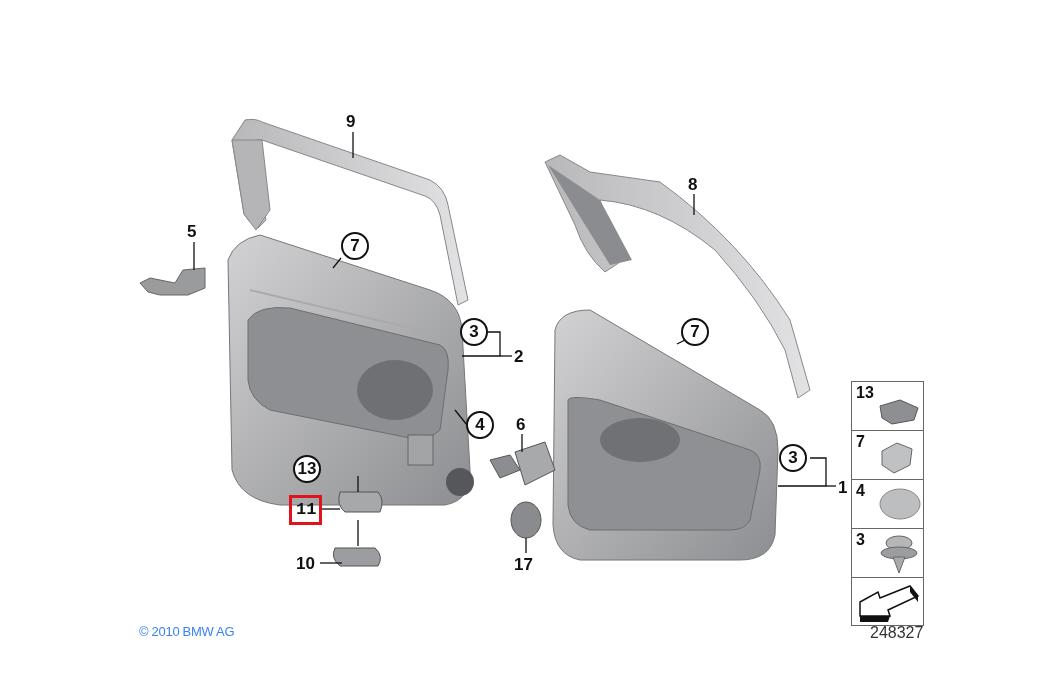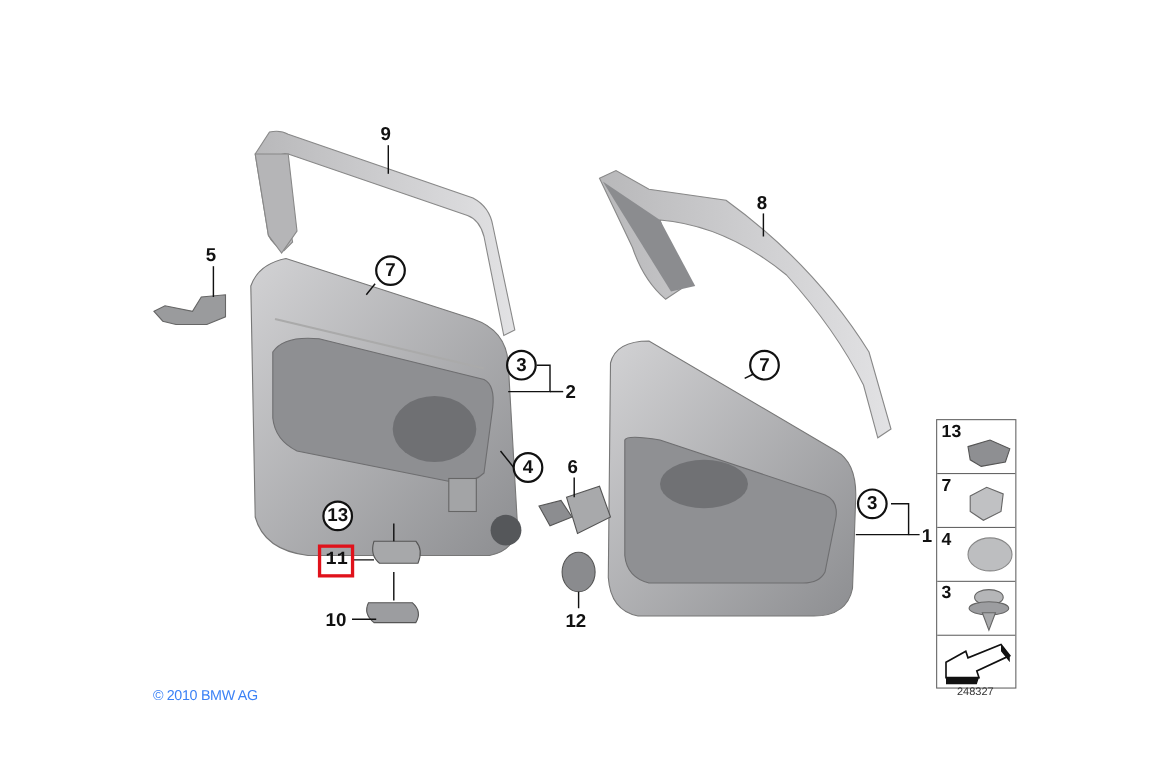--- a/index.html
+++ b/index.html
@@ -2,21 +2,21 @@
 <html><head>
 <meta charset="utf-8">
 <style>
   html,body{margin:0;padding:0;background:#fff;}
   body{width:1055px;height:694px;position:relative;overflow:hidden;font-family:"Liberation Sans",sans-serif;}
   svg.art{position:absolute;left:0;top:0;}
   .lbl{position:absolute;font-weight:bold;font-size:17px;color:#111;line-height:1;font-family:"Liberation Sans",sans-serif;}
   .circ{position:absolute;width:28px;height:28px;border:2px solid #111;border-radius:50%;background:#fff;display:flex;align-items:center;justify-content:center;font-weight:bold;font-size:17px;color:#111;box-sizing:border-box;}
   .hl{position:absolute;border:3px solid #e0121b;box-sizing:border-box;}
   .copy{position:absolute;left:139px;top:624px;font-size:13px;color:#3b82f6;letter-spacing:-0.3px;}
-  .ref{position:absolute;left:870px;top:624px;font-size:10px;color:#333;}
+  .ref{position:absolute;left:870px;top:624px;font-size:16px;color:#333;}
   .legend{position:absolute;left:851px;top:381px;width:73px;border:1px solid #666;box-sizing:border-box;background:#fff;}
   .cell{height:48px;border-bottom:1px solid #666;position:relative;}
   .cell:last-child{border-bottom:none;height:47px;}
   .cell .num{position:absolute;left:4px;top:2px;font-weight:bold;font-size:16px;color:#111;}
 </style>
 </head>
 <body>
 
 <svg class="art" width="1055" height="694" viewBox="0 0 1055 694">
   <defs>
@@ -97,21 +97,21 @@
   </g>
 </svg>
 
 <div class="lbl" style="left:346px;top:113px;">9</div>
 <div class="lbl" style="left:187px;top:223px;">5</div>
 <div class="circ" style="left:341px;top:232px;">7</div>
 <div class="circ" style="left:460px;top:318px;">3</div>
 <div class="lbl" style="left:514px;top:348px;">2</div>
 <div class="circ" style="left:466px;top:411px;">4</div>
 <div class="lbl" style="left:516px;top:416px;">6</div>
-<div class="lbl" style="left:514px;top:556px;">12</div>
+<div class="lbl" style="left:514px;top:556px;">17</div>
 <div class="lbl" style="left:688px;top:176px;">8</div>
 <div class="circ" style="left:681px;top:318px;">7</div>
 <div class="circ" style="left:779px;top:444px;">3</div>
 <div class="lbl" style="left:838px;top:479px;">1</div>
 <div class="circ" style="left:293px;top:455px;">13</div>
 <div class="hl" style="left:289px;top:495px;width:33px;height:30px;"></div>
 <div class="lbl" style="left:296px;top:501px;font-family:Liberation Mono, monospace;">11</div>
 <div class="lbl" style="left:296px;top:555px;">10</div>
 
 <div class="legend">

